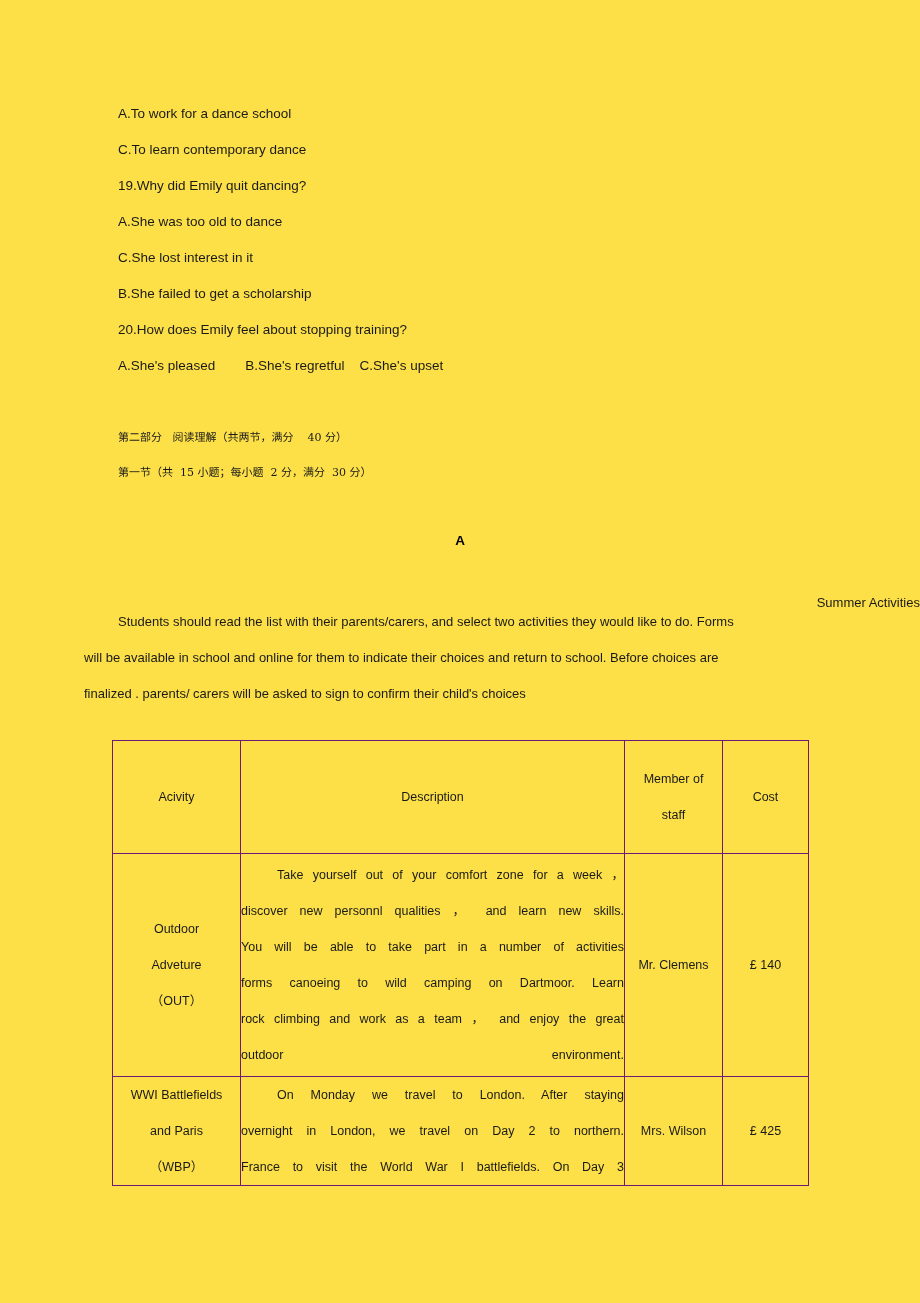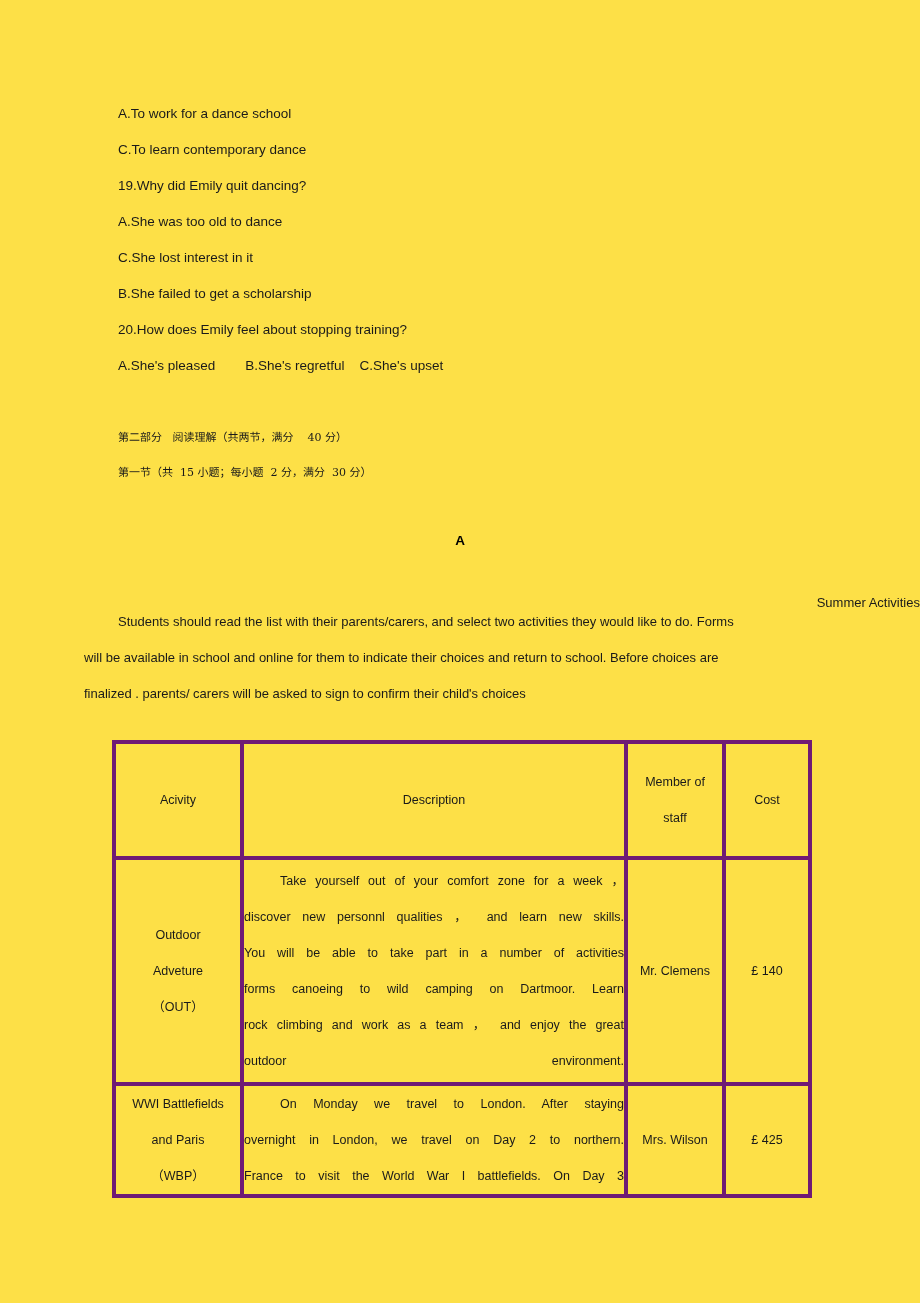--- a/index.html
+++ b/index.html
@@ -92,21 +92,21 @@
   
   .act-table {
     position: absolute;
     left: 112px;
     top: 740px;
     width: 696px;
     border-collapse: collapse;
     table-layout: fixed;
   }
   .act-table td {
-    border: 4px solid #701a75;
+    border: 1px solid #701a75;
     vertical-align: middle;
     padding: 0;
     font-size: 12.5px;
     color: #1a1a1a;
   }
   .col-activity { width: 128px; }
   .col-desc     { width: 384px; }
   .col-staff    { width: 98px;  }
   .col-cost     { width: 86px;  }
 

